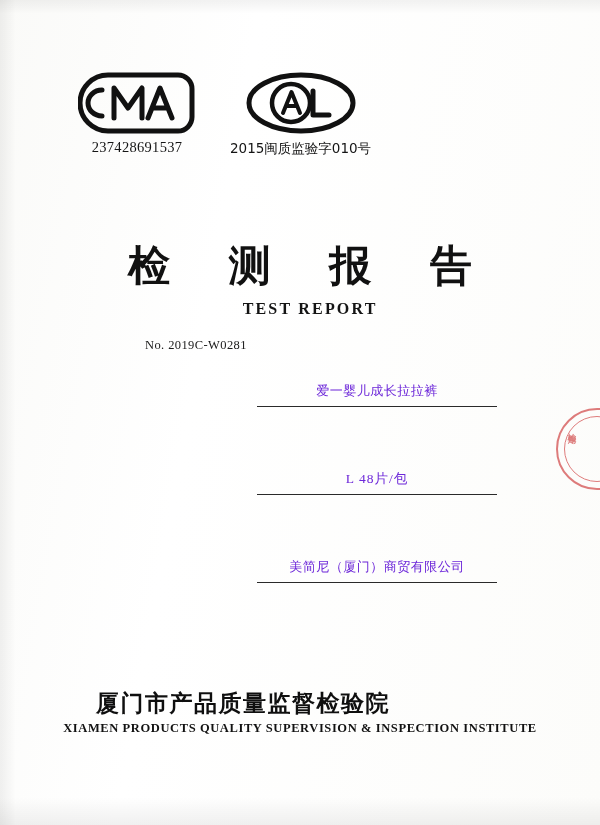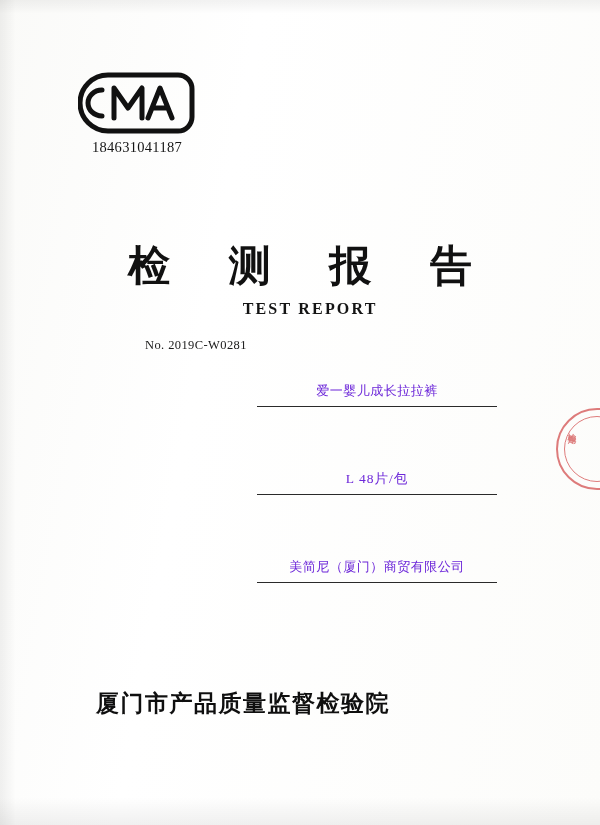--- a/index.html
+++ b/index.html
@@ -278,23 +278,35 @@
 
           <path d="M30 3 H100 a14 14 0 0 1 14 14 V45 a14 14 0 0 1 -14 14 H30 A28 28 0 0 1 30 3 Z" fill="none" stroke="#111" stroke-width="5"></path>
 
           <path d="M24 18 a14 13 0 1 0 0 26" fill="none" stroke="#111" stroke-width="5" stroke-linecap="round"></path>
 
           <path d="M36 46 V16 L50 36 L64 16 V46" fill="none" stroke="#111" stroke-width="5" stroke-linejoin="round" stroke-linecap="round"></path>
 
           <path d="M70 46 L82 16 L94 46 M74.5 36 H89.5" fill="none" stroke="#111" stroke-width="5" stroke-linejoin="round" stroke-linecap="round"></path>
         </svg>
       </div>
-      <div class="mark-code">184631041187</div>
+      <div class="mark-code">237428691537</div>
     </div>
 
+    <div class="mark-block">
+      <div class="mark-cal">
+        <svg width="112" height="62" viewBox="0 0 112 62">
+          <ellipse cx="56" cy="31" rx="52" ry="28" fill="none" stroke="#111" stroke-width="5"></ellipse>
+
+          <circle cx="46" cy="31" r="19" fill="none" stroke="#111" stroke-width="4.5"></circle>
+          <path d="M38 41 L46.5 20 L55 41 M41.3 34 H51.7" fill="none" stroke="#111" stroke-width="4" stroke-linejoin="round" stroke-linecap="round"></path>
+          <path d="M68 19 V43 H84" fill="none" stroke="#111" stroke-width="5" stroke-linejoin="round" stroke-linecap="round"></path>
+        </svg>
+      </div>
+      <div class="mark-code-cn">2015闽质监验字010号</div>
+    </div>
   </div>
 
   <div class="qr">
     <div class="qr-grid" id="qr-grid">
         <i></i>
         <i></i>
         <i></i>
         <i></i>
         <i></i>
         <i></i>
@@ -752,18 +764,19 @@
     </div>
   </div>
 
   <div class="field" id="field-client">
     <div class="field-value-wrap">
       <span class="field-value">美简尼（厦门）商贸有限公司</span>
     </div>
   </div>
 
   <div class="issuer-cn">厦门市产品质量监督检验院</div>
+  <div class="issuer-en">XIAMEN PRODUCTS QUALITY SUPERVISION &amp; INSPECTION INSTITUTE</div>
 
   <div class="seal">
     <div class="seal-inner"></div>
     <div class="seal-text">检验专用</div>
   </div>
 </div>
 
 </body></html>

